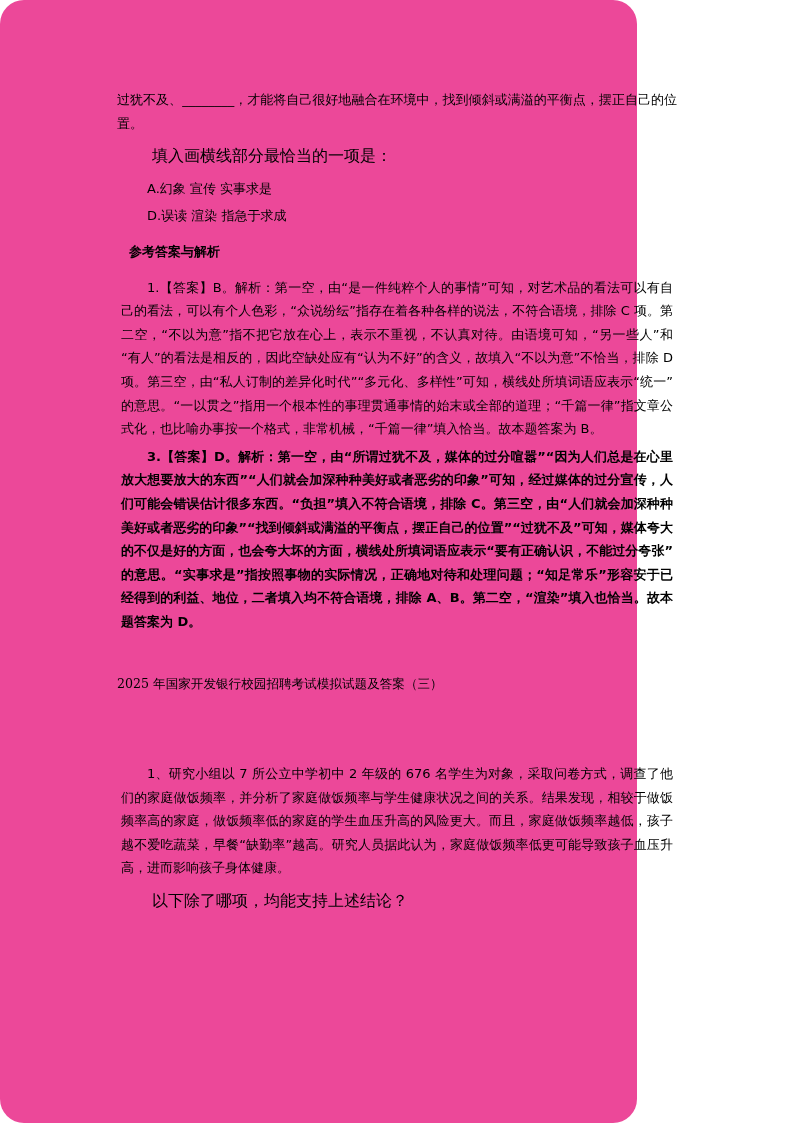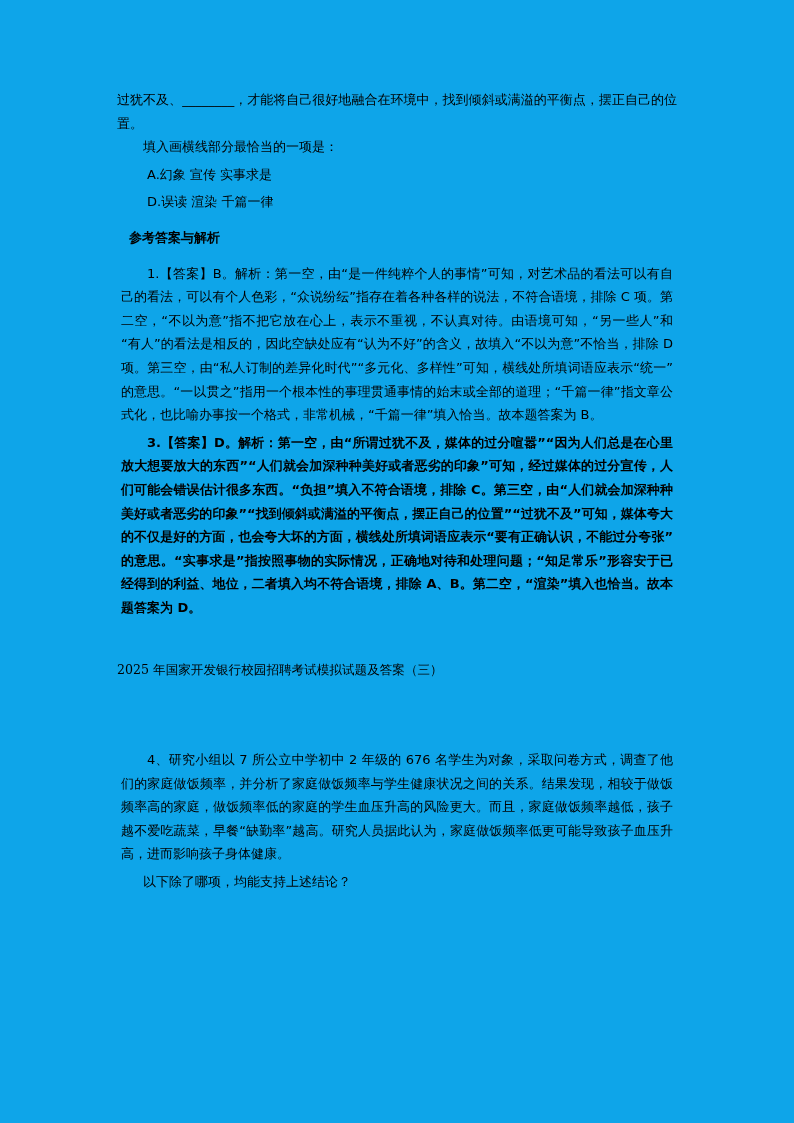--- a/index.html
+++ b/index.html
@@ -15,23 +15,24 @@
     overflow: hidden;
     font-family: "DejaVu Sans", "Liberation Sans", sans-serif;
     color: #000000;
     -webkit-font-smoothing: none;
   }
 
   .page {
     position: absolute;
     left: 0;
     top: 0;
-    width: 794px;
+    width: 637px;
     height: 1123px;
-    background: #0ea5e9;
+    background: #ec4899;
+    border-radius: 24px;
   }
 
   
   .content {
     position: absolute;
     left: 117px;
     top: 88px;
     width: 560px;
   }
 
@@ -47,23 +48,23 @@
 
   .opt {
     font-size: 13.0px;
     line-height: 23.6px;
     margin: 4px;
     padding-left: 26px;
     white-space: pre;
   }
 
   .q-prompt {
-    font-size: 13.0px;
+    font-size: 16px;
     line-height: 23.6px;
-    margin: 0;
+    margin: 9px;
     padding-left: 26px;
     white-space: pre;
   }
 
   .section-head {
     font-size: 13.0px;
     line-height: 23.6px;
     margin: 12px;
     font-weight: 700;
   }
@@ -98,33 +99,33 @@
 <body>
 
 <div class="page">
   <div class="content">
 
     <p class="para">过犹不及、________，才能将自己很好地融合在环境中，找到倾斜或满溢的平衡点，摆正自己的位置。</p>
 
     <p class="q-prompt">填入画横线部分最恰当的一项是：</p>
 
     <p class="opt">A.幻象 宣传 实事求是</p>
-    <p class="opt">D.误读 渲染 千篇一律</p>
+    <p class="opt">D.误读 渲染 指急于求成</p>
 
     <p class="section-head">参考答案与解析</p>
 
     <p class="answer-para">1.【答案】B。解析：第一空，由“是一件纯粹个人的事情”可知，对艺术品的看法可以有自己的看法，可以有个人色彩，“众说纷纭”指存在着各种各样的说法，不符合语境，排除 C 项。第二空，“不以为意”指不把它放在心上，表示不重视，不认真对待。由语境可知，“另一些人”和“有人”的看法是相反的，因此空缺处应有“认为不好”的含义，故填入“不以为意”不恰当，排除 D 项。第三空，由“私人订制的差异化时代”“多元化、多样性”可知，横线处所填词语应表示“统一”的意思。“一以贯之”指用一个根本性的事理贯通事情的始末或全部的道理；“千篇一律”指文章公式化，也比喻办事按一个格式，非常机械，“千篇一律”填入恰当。故本题答案为 B。</p>
 
 
     <p class="answer-para bold">3.【答案】D。解析：第一空，由“所谓过犹不及，媒体的过分喧嚣”“因为人们总是在心里放大想要放大的东西”“人们就会加深种种美好或者恶劣的印象”可知，经过媒体的过分宣传，人们可能会错误估计很多东西。“负担”填入不符合语境，排除 C。第三空，由“人们就会加深种种美好或者恶劣的印象”“找到倾斜或满溢的平衡点，摆正自己的位置”“过犹不及”可知，媒体夸大的不仅是好的方面，也会夸大坏的方面，横线处所填词语应表示“要有正确认识，不能过分夸张”的意思。“实事求是”指按照事物的实际情况，正确地对待和处理问题；“知足常乐”形容安于已经得到的利益、地位，二者填入均不符合语境，排除 A、B。第二空，“渲染”填入也恰当。故本题答案为 D。</p>
 
     <div class="spacer-title"></div>
 
     <p class="doc-title">2025 年国家开发银行校园招聘考试模拟试题及答案（三）</p>
 
     <div class="spacer-after-title"></div>
 
-    <p class="answer-para">4、研究小组以 7 所公立中学初中 2 年级的 676 名学生为对象，采取问卷方式，调查了他们的家庭做饭频率，并分析了家庭做饭频率与学生健康状况之间的关系。结果发现，相较于做饭频率高的家庭，做饭频率低的家庭的学生血压升高的风险更大。而且，家庭做饭频率越低，孩子越不爱吃蔬菜，早餐“缺勤率”越高。研究人员据此认为，家庭做饭频率低更可能导致孩子血压升高，进而影响孩子身体健康。</p>
+    <p class="answer-para">1、研究小组以 7 所公立中学初中 2 年级的 676 名学生为对象，采取问卷方式，调查了他们的家庭做饭频率，并分析了家庭做饭频率与学生健康状况之间的关系。结果发现，相较于做饭频率高的家庭，做饭频率低的家庭的学生血压升高的风险更大。而且，家庭做饭频率越低，孩子越不爱吃蔬菜，早餐“缺勤率”越高。研究人员据此认为，家庭做饭频率低更可能导致孩子血压升高，进而影响孩子身体健康。</p>
 
     <p class="q-prompt">以下除了哪项，均能支持上述结论？</p>
 
   </div>
 </div>
 
 </body></html>

